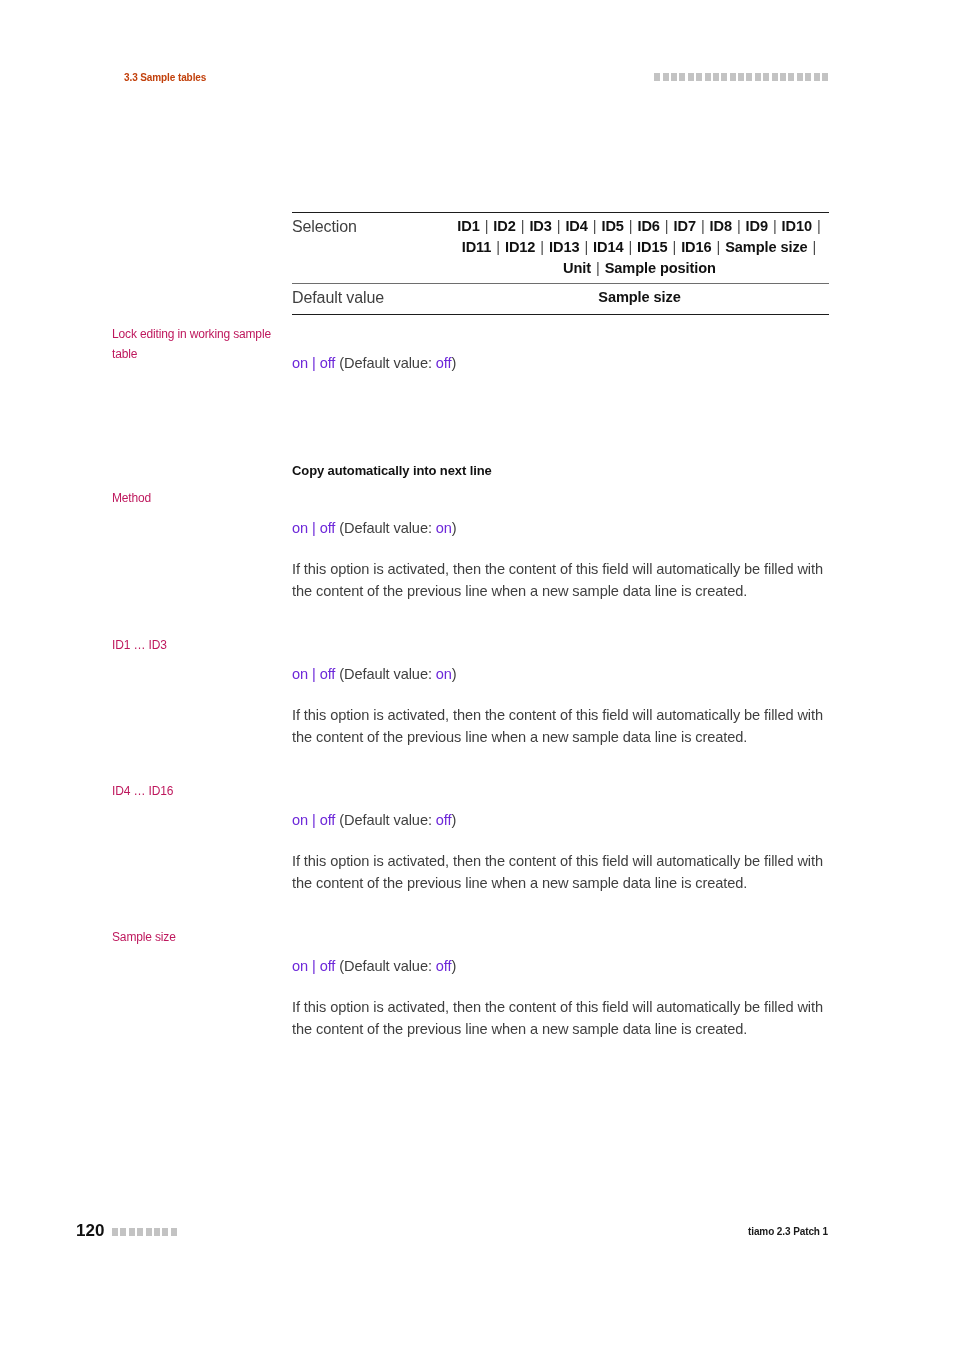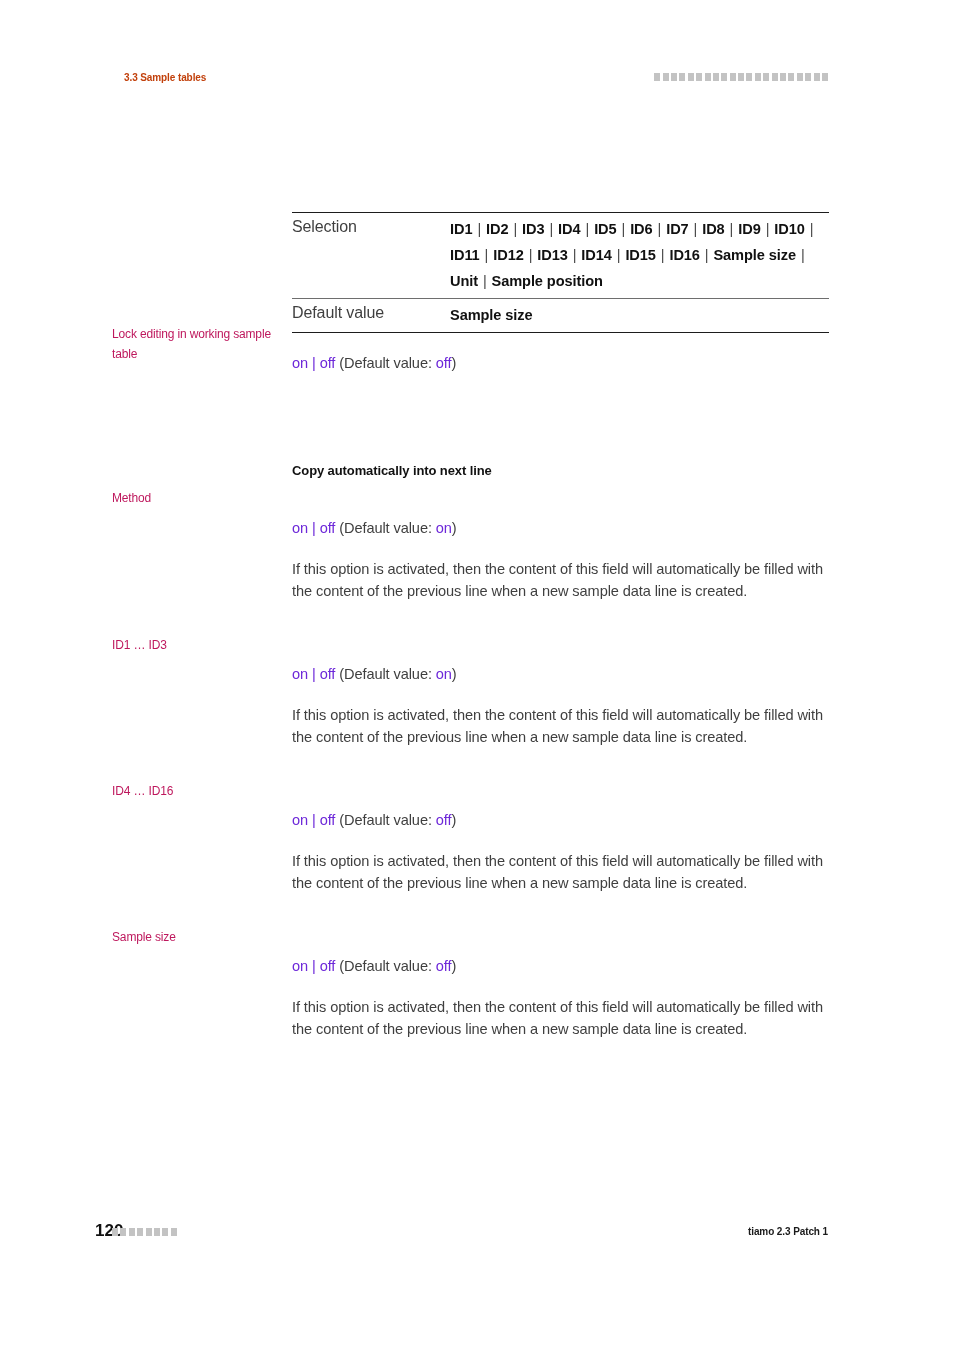--- a/index.html
+++ b/index.html
@@ -103,43 +103,44 @@
     flex: 0 0 158px;
     font-size: 16px;
     line-height: 22.6px;
     color: #3f3f3f;
     letter-spacing: -0.1px;
     padding: 3px 0 4px 0;
   }
   .spec-val {
     flex: 1 1 auto;
     font-size: 14.6px;
-    line-height: 26px;
+    line-height: 21px;
     font-weight: bold;
     color: #111111;
     letter-spacing: -0.1px;
     padding: 3px 0 4px 0;
+    text-align: center;
   }
   .spec-val .sep {
     font-weight: normal;
     color: #4a4a4a;
     padding: 0 1px;
   }
 
   
   .footer {
     position: absolute;
     left: 0;
     bottom: 108px;
     width: 954px;
     height: 20px;
   }
   .pageno {
     position: absolute;
-    left: 95px;
+    left: 76px;
     top: 0;
     font-size: 17px;
     font-weight: bold;
     color: #111111;
     line-height: 18px;
   }
   .sq-run.foot {
     left: 112px;
     top: 6px;
   }

